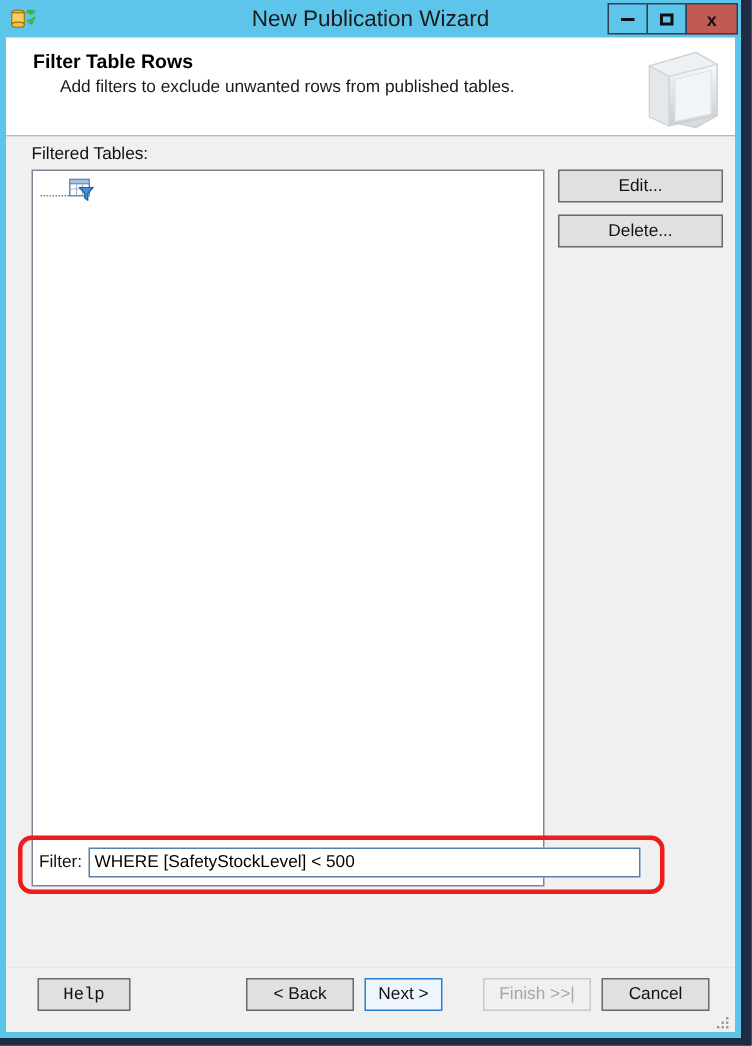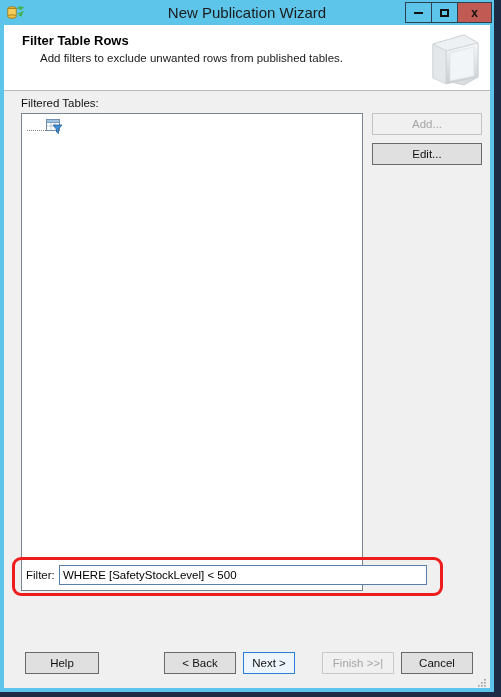--- a/index.html
+++ b/index.html
@@ -279,21 +279,21 @@
   .foot-btn.primary {
     background: #eef5fc;
     border: 1px solid #2a7fd4;
     box-shadow: inset 0 0 0 1px #eef5fc;
   }
   .foot-btn.disabled {
     color: #a6a6a6;
     background: #f0f0f0;
     border: 1px solid #c9c9c9;
   }
-  #btn-help   { left: 21px;  width: 74px; }
+  #btn-help   { left: 21px;  width: 62px; font-family: Liberation Mono, monospace; }
   #btn-back   { left: 160px; width: 72px; }
   #btn-next   { left: 239px; width: 52px; }
   #btn-finish { left: 318px; width: 72px; }
   #btn-cancel { left: 397px; width: 72px; }
 
   #resize-grip {
     position: absolute;
     right: 3px;
     bottom: 2px;
     width: 12px;
@@ -370,22 +370,22 @@
               <line x1="0.5" y1="7" x2="13.5" y2="7" stroke="#9db3c6" stroke-width="0.7"></line>
               <line x1="5" y1="3.5" x2="5" y2="11.5" stroke="#9db3c6" stroke-width="0.7"></line>
               <line x1="9" y1="3.5" x2="9" y2="11.5" stroke="#9db3c6" stroke-width="0.7"></line>
               <path d="M7 6 L16 6 L12.5 10 L12.5 14.5 L10.5 13 L10.5 10 Z" fill="#3f90d8" stroke="#1f5d96" stroke-width="0.8"></path>
             </svg>
           </span>
         </div>
       </div>
 
       <div id="side-buttons">
-        <button class="side-btn disabled" id="add-btn" disabled="">Add...</button>
         <button class="side-btn">Edit...</button>
+        <button class="side-btn">Delete...</button>
       </div>
 
       <div id="filter-zone">
         <div id="filter-label">Filter:</div>
         <input id="filter-input" type="text" value="WHERE [SafetyStockLevel] &lt; 500" style="">
         <div id="filter-highlight"></div>
       </div>
     </div>
 
     <div id="footer">

